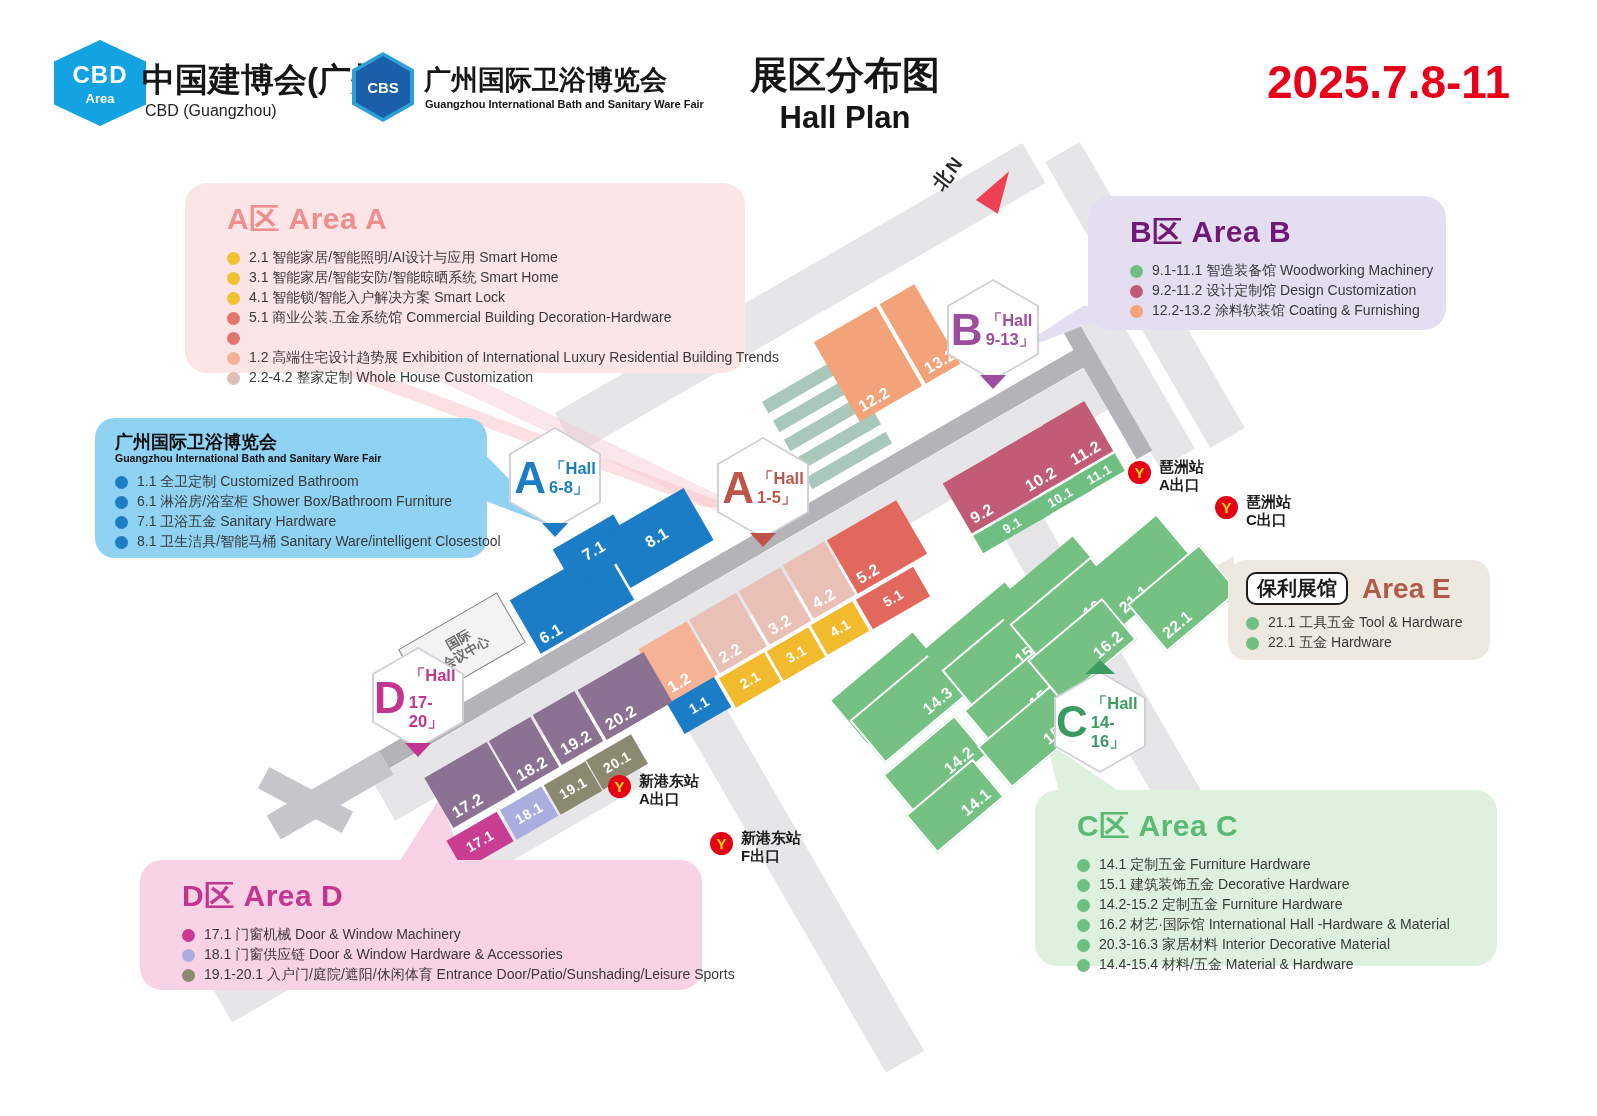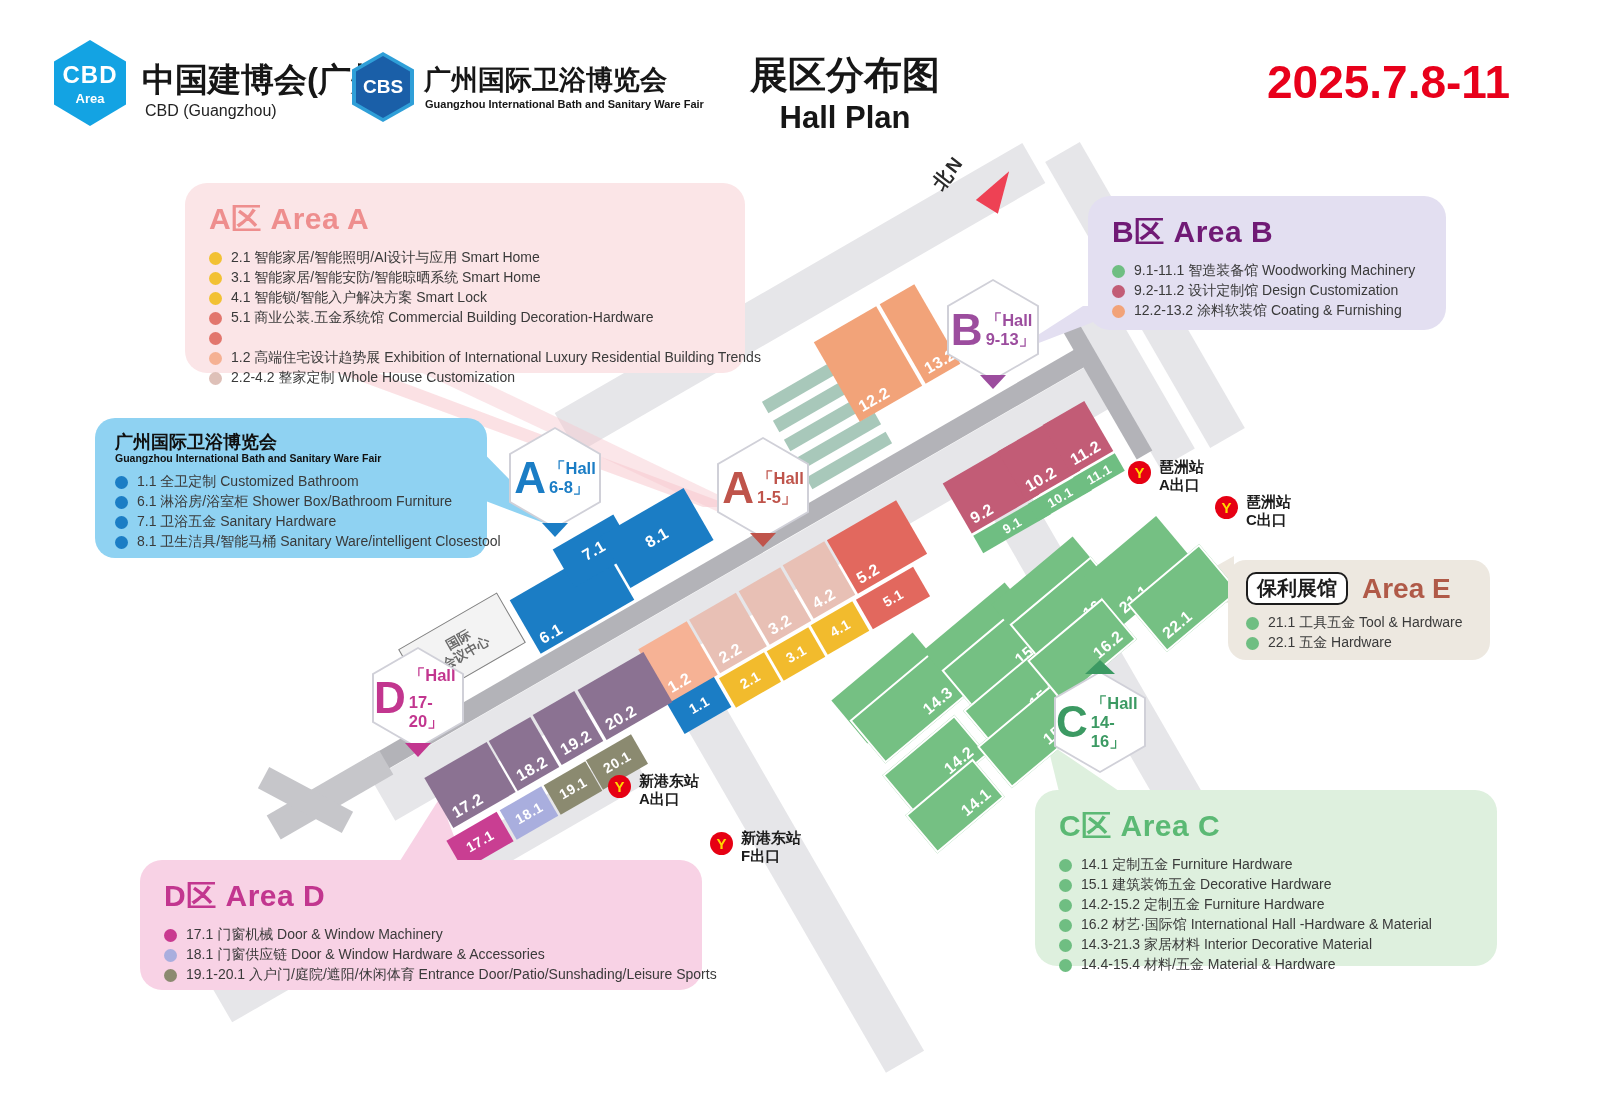--- a/index.html
+++ b/index.html
@@ -2,27 +2,27 @@
 <html><head>
 <meta charset="utf-8">
 <style>
   html,body{margin:0;padding:0;background:#fff;}
   #canvas{position:relative;width:1597px;height:1116px;background:#fff;overflow:hidden;
           font-family:"Liberation Sans","DejaVu Sans",sans-serif;}
 
   
   .hexlogo{position:absolute;display:flex;flex-direction:column;align-items:center;justify-content:center;
            clip-path:polygon(50% 0,100% 25%,100% 75%,50% 100%,0 75%,0 25%);color:#fff;font-weight:700;}
-  #logo-cbd{left:54px;top:40px;width:72px;height:86px;background:#13a3e3;}
+  #logo-cbd{left:54px;top:40px;width:92px;height:86px;background:#13a3e3;}
   #logo-cbd .big{font-size:24px;letter-spacing:1px;}
   #logo-cbd .small{font-size:13px;margin-top:2px;}
   #logo-cbs{left:352px;top:52px;width:62px;height:70px;background:#2f9fd8;}
   #logo-cbs .inhex{clip-path:polygon(50% 0,100% 25%,100% 75%,50% 100%,0 75%,0 25%);
         width:54px;height:62px;background:#1a5fa8;display:flex;align-items:center;justify-content:center;}
-  #logo-cbs .big{font-size:19px;}
+  #logo-cbs .big{font-size:15px;}
   .h-title{position:absolute;color:#161616;font-weight:700;}
   #cbd-title{left:142px;top:58px;font-size:33px;}
   #cbd-sub{left:145px;top:102px;font-size:16px;font-weight:400;color:#222;}
   #cbs-title{left:424px;top:62px;font-size:27px;}
   #cbs-sub{left:425px;top:98px;font-size:11px;}
   #main-title-cn{left:700px;top:50px;width:290px;text-align:center;font-size:38px;}
   #main-title-en{left:700px;top:100px;width:290px;text-align:center;font-size:31px;}
   #date{left:1180px;top:55px;width:330px;text-align:right;font-size:46px;font-weight:700;}
 
   
@@ -77,21 +77,21 @@
   .station .stcol{display:flex;flex-direction:column;font-size:15px;font-weight:700;color:#1c1c1c;line-height:18px;}
 
   
   #north-label{position:absolute;left:930px;top:160px;font-size:19px;font-weight:700;color:#2a2a2a;
       transform:rotate(-52deg);letter-spacing:2px;}
   #north-arrow{position:absolute;left:985px;top:168px;width:0;height:0;
       border-left:13px solid transparent;border-right:13px solid transparent;
       border-bottom:42px solid #ee4154;transform:rotate(32deg);}
 
   
-  .lbox{position:absolute;border-radius:22px;padding:16px 24px;box-sizing:border-box;}
+  .lbox{position:absolute;border-radius:22px;padding:16px 42px;box-sizing:border-box;}
   .ltitle{font-size:30px;font-weight:700;margin-bottom:8px;letter-spacing:.5px;}
   .leg-item{display:flex;align-items:center;gap:9px;height:20px;}
   .dot{width:13px;height:13px;border-radius:50%;flex-shrink:0;}
   .ltx{font-size:14px;color:#3a3a3a;white-space:nowrap;}
   #box-bath .bt1{font-size:18px;font-weight:700;color:#101010;line-height:20px;}
   #box-bath .bt2{font-size:10.5px;font-weight:700;color:#101010;margin-bottom:8px;}
   #box-e .erow{display:flex;align-items:center;gap:14px;margin-bottom:8px;}
   #box-e .pill{border:2.5px solid #1c1c1c;border-radius:10px;background:#fff;
       font-size:20px;font-weight:700;color:#1c1c1c;padding:1px 9px;}
   #box-e .etitle{font-size:28px;font-weight:700;}
@@ -482,21 +482,21 @@
         <div class="leg-item">
           <span class="dot" style="background: rgb(111, 190, 130);"></span>
           <span class="ltx">14.2-15.2 定制五金 Furniture Hardware</span>
         </div>
         <div class="leg-item">
           <span class="dot" style="background: rgb(111, 190, 130);"></span>
           <span class="ltx">16.2 材艺·国际馆 International Hall -Hardware &amp; Material</span>
         </div>
         <div class="leg-item">
           <span class="dot" style="background: rgb(111, 190, 130);"></span>
-          <span class="ltx">14.3-21.3 家居材料 Interior Decorative Material</span>
+          <span class="ltx">20.3-16.3 家居材料 Interior Decorative Material</span>
         </div>
         <div class="leg-item">
           <span class="dot" style="background: rgb(111, 190, 130);"></span>
           <span class="ltx">14.4-15.4 材料/五金 Material &amp; Hardware</span>
         </div>
       </div>
   </div>
 
   <div class="lbox" id="box-d" style="left:140px;top:860px;width:562px;height:130px;background:#f8d2e5">
     <div class="ltitle" style="color:#c2368f">D区 Area D</div>

